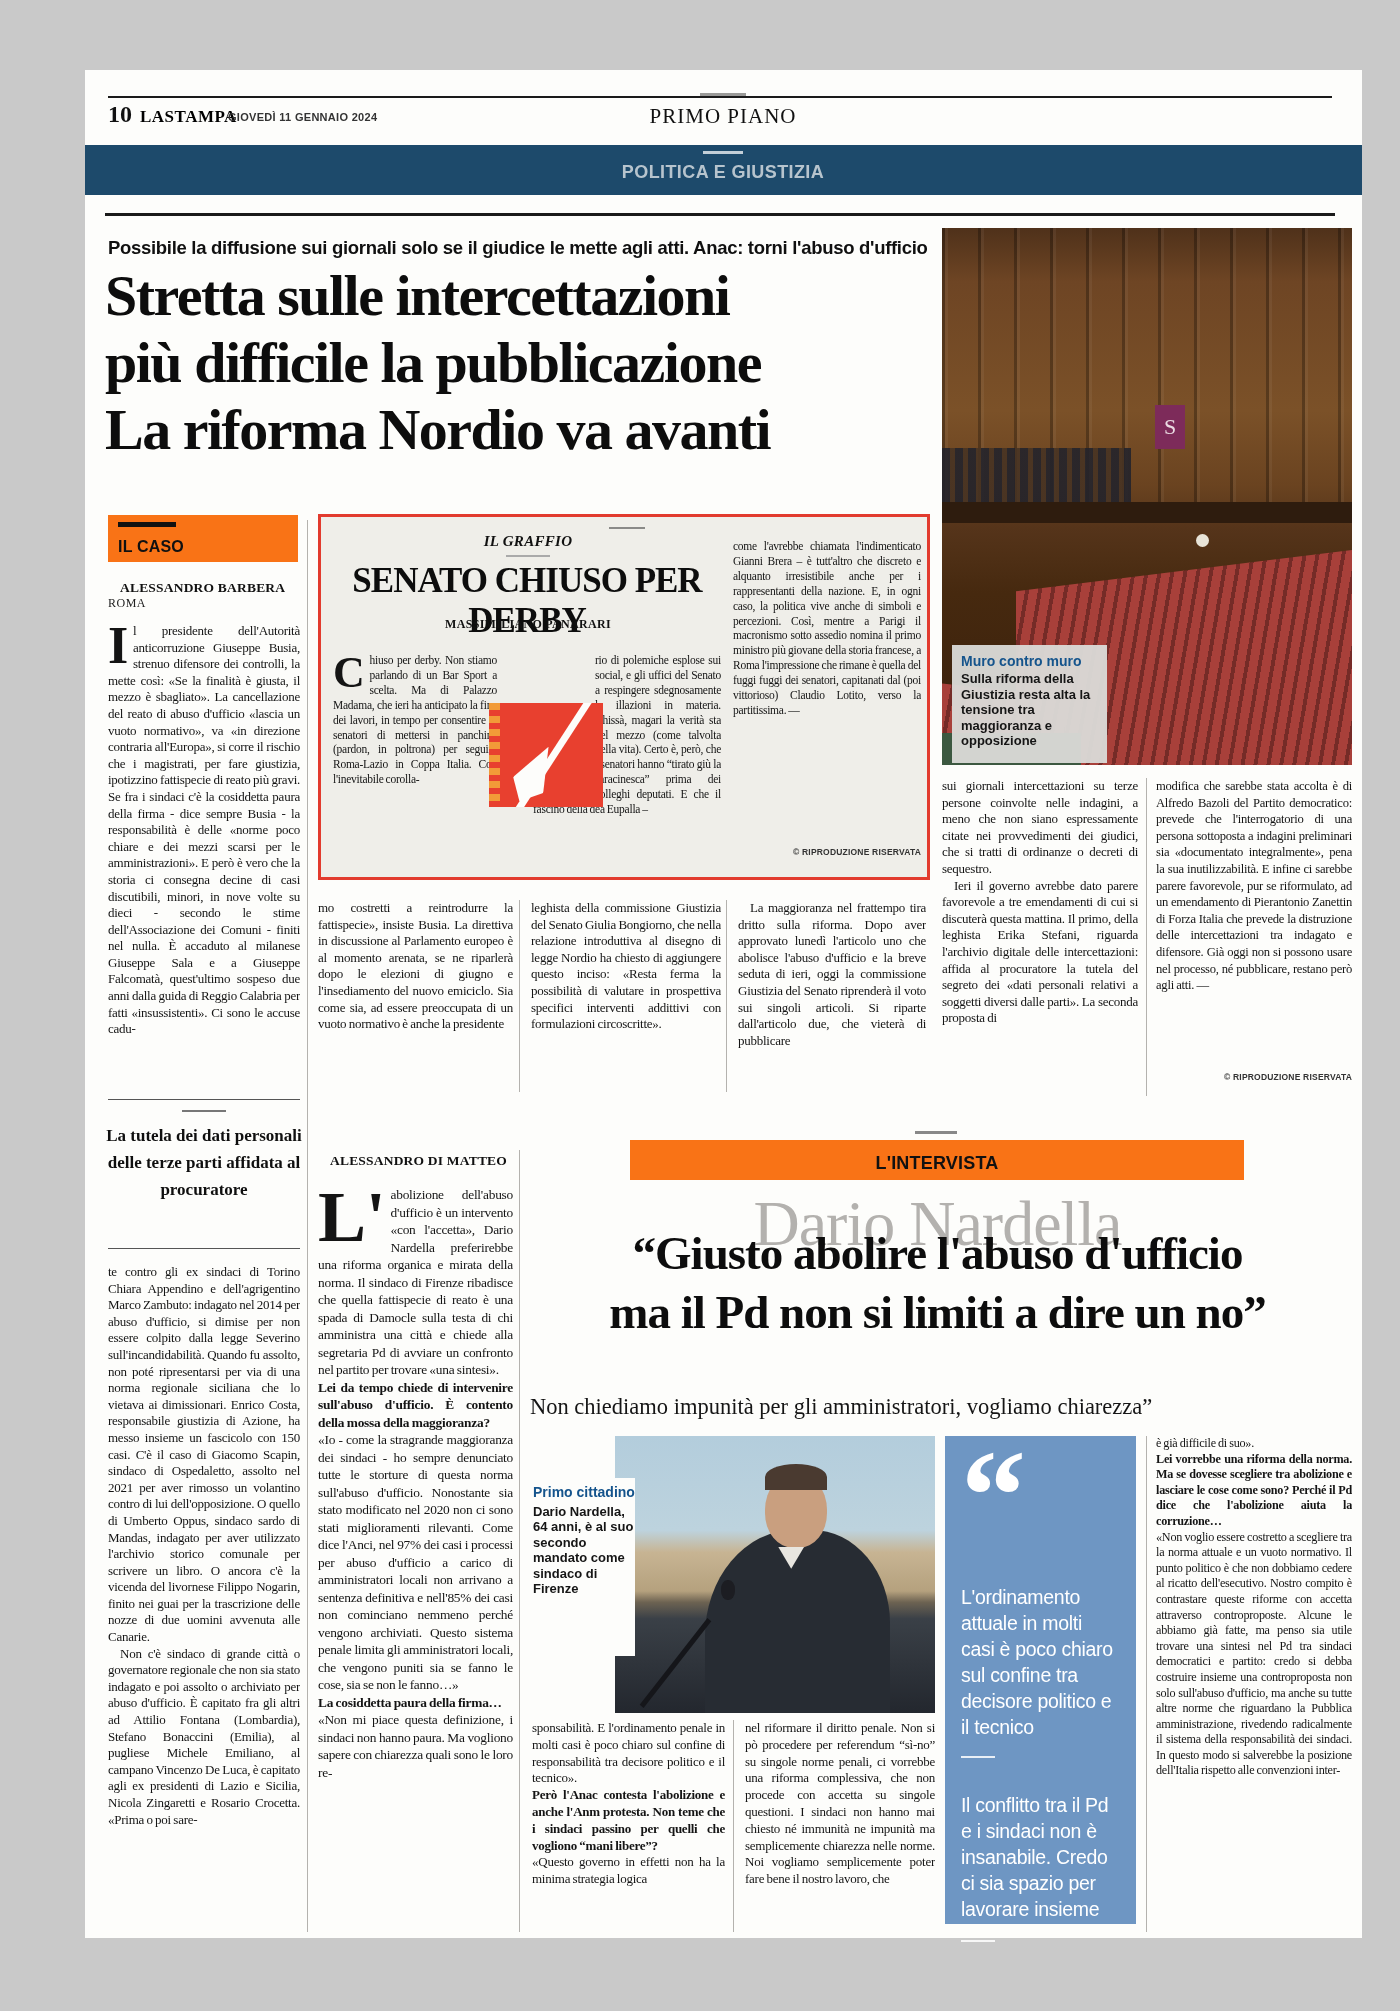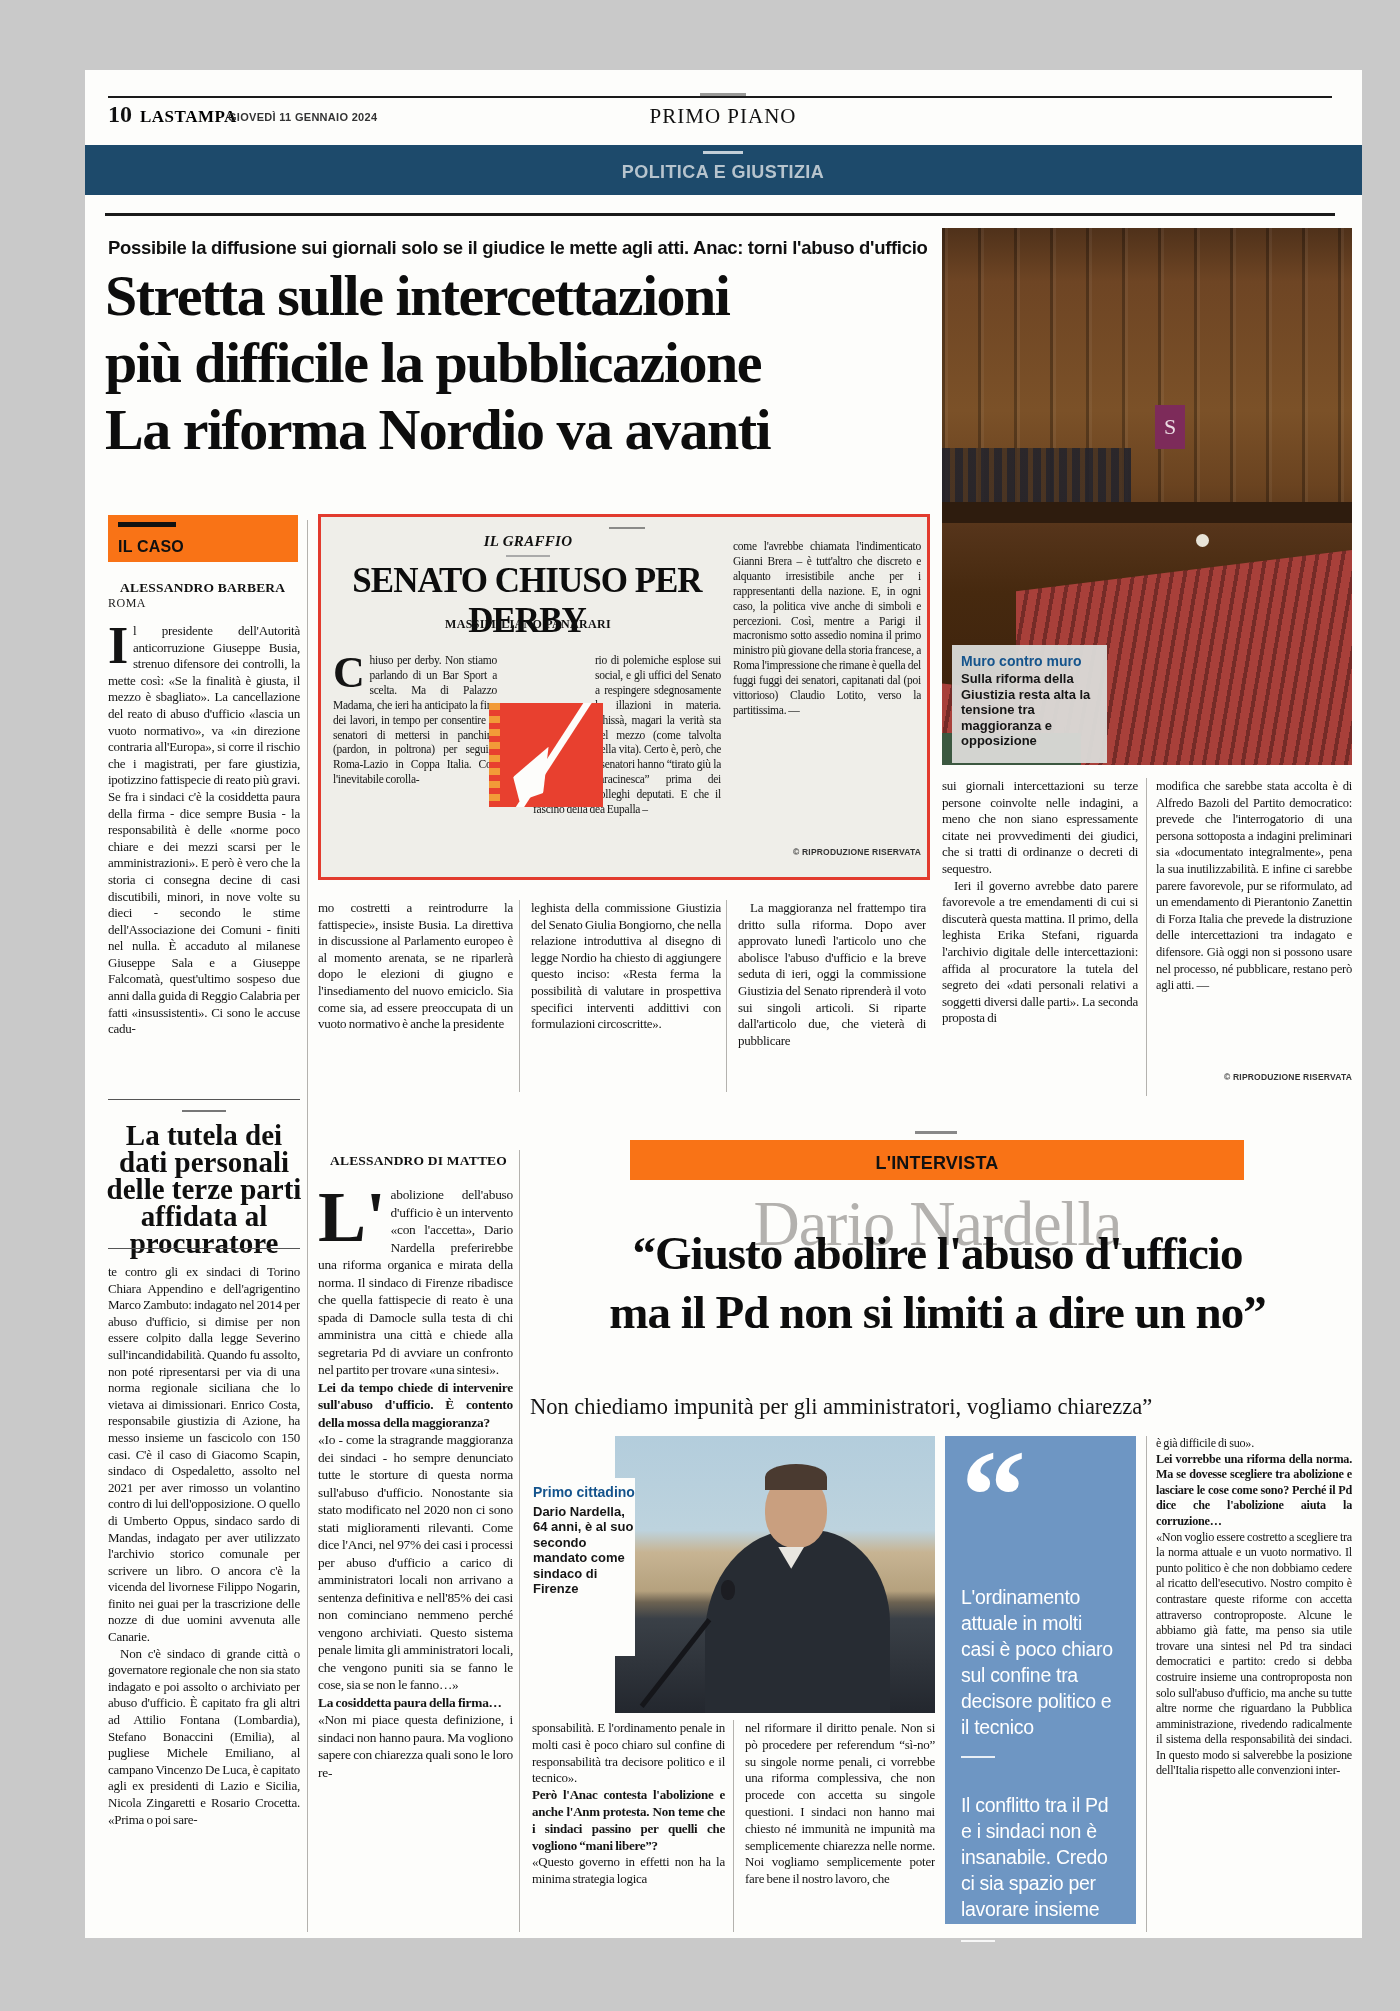--- a/index.html
+++ b/index.html
@@ -128,21 +128,21 @@
   <p>sui giornali intercettazioni su terze persone coinvolte nelle indagini, a meno che non siano espressamente citate nei provvedimenti dei giudici, che si tratti di ordinanze o decreti di sequestro.</p>
   <p class="ind">Ieri il governo avrebbe dato parere favorevole a tre emendamenti di cui si discuterà questa mattina. Il primo, della leghista Erika Stefani, riguarda l'archivio digitale delle intercettazioni: affida al procuratore la tutela del segreto dei «dati personali relativi a soggetti diversi dalle parti». La seconda proposta di</p>
 </div>
 <div class="abs body" style="left:1156px;top:778px;width:196px;height:290px;font-size:12.6px;">
   <p>modifica che sarebbe stata accolta è di Alfredo Bazoli del Partito democratico: prevede che l'interrogatorio di una persona sottoposta a indagini preliminari sia «documentato integralmente», pena la sua inutilizzabilità. E infine ci sarebbe parere favorevole, pur se riformulato, ad un emendamento di Pierantonio Zanettin di Forza Italia che prevede la distruzione delle intercettazioni tra indagato e difensore. Già oggi non si possono usare nel processo, né pubblicare, restano però agli atti. —</p>
 </div>
 <div class="abs copyright sans" style="left:1156px;top:1072px;width:196px;">© RIPRODUZIONE RISERVATA</div>
 
 <div class="abs hairline-h" style="left:108px;top:1099px;width:192px;background:#555;"></div>
 <div class="abs cdash" style="left:182px;top:1110px;width:44px;height:2px;background:#777;"></div>
-<div class="abs serif" style="left:104px;top:1122px;width:200px;text-align:center;font-size:29px;line-height:27px;font-weight:bold;color:#0f0f0f;">La tutela dei dati personali delle terze parti affidata al procuratore</div>
+<div class="abs serif" style="left:104px;top:1122px;width:200px;text-align:center;font-size:17px;line-height:27px;font-weight:bold;color:#0f0f0f;">La tutela dei dati personali delle terze parti affidata al procuratore</div>
 <div class="abs hairline-h" style="left:108px;top:1248px;width:192px;background:#555;"></div>
 <div class="abs body" style="left:108px;top:1264px;width:192px;height:668px;">
   <p>te contro gli ex sindaci di Torino Chiara Appendino e dell'agrigentino Marco Zambuto: indagato nel 2014 per abuso d'ufficio, si dimise per non essere colpito dalla legge Severino sull'incandidabilità. Quando fu assolto, non poté ripresentarsi per via di una norma regionale siciliana che lo vietava ai dimissionari. Enrico Costa, responsabile giustizia di Azione, ha messo insieme un fascicolo con 150 casi. C'è il caso di Giacomo Scapin, sindaco di Ospedaletto, assolto nel 2021 per aver rimosso un volantino contro di lui dell'opposizione. O quello di Umberto Oppus, sindaco sardo di Mandas, indagato per aver utilizzato l'archivio storico comunale per scrivere un libro. O ancora c'è la vicenda del livornese Filippo Nogarin, finito nei guai per la trascrizione delle nozze di due uomini avvenuta alle Canarie.</p>
   <p class="ind">Non c'è sindaco di grande città o governatore regionale che non sia stato indagato e poi assolto o archiviato per abuso d'ufficio. È capitato fra gli altri ad Attilio Fontana (Lombardia), Stefano Bonaccini (Emilia), al pugliese Michele Emiliano, al campano Vincenzo De Luca, è capitato agli ex presidenti di Lazio e Sicilia, Nicola Zingaretti e Rosario Crocetta. «Prima o poi sare-</p>
 </div>
 
 <div class="abs byline" style="left:330px;top:1153px;">ALESSANDRO DI MATTEO</div>
 <div class="abs cdash" style="left:915px;top:1131px;width:42px;height:3px;background:#888;"></div>
 <div class="abs label-yellow" style="left:630px;top:1140px;width:614px;height:40px;">
   <div class="txt sans" style="left:0;width:100%;text-align:center;font-size:18px;">L'INTERVISTA</div>

